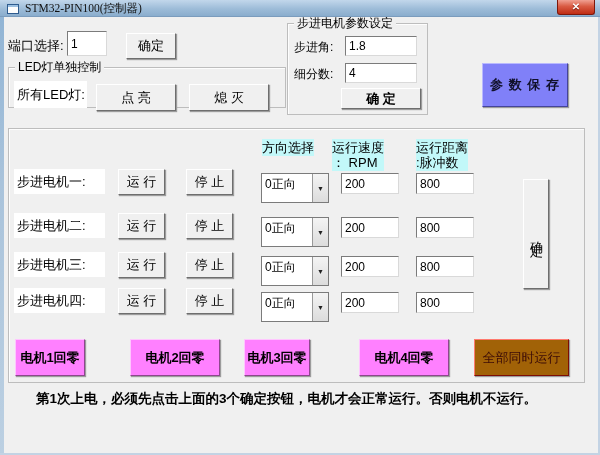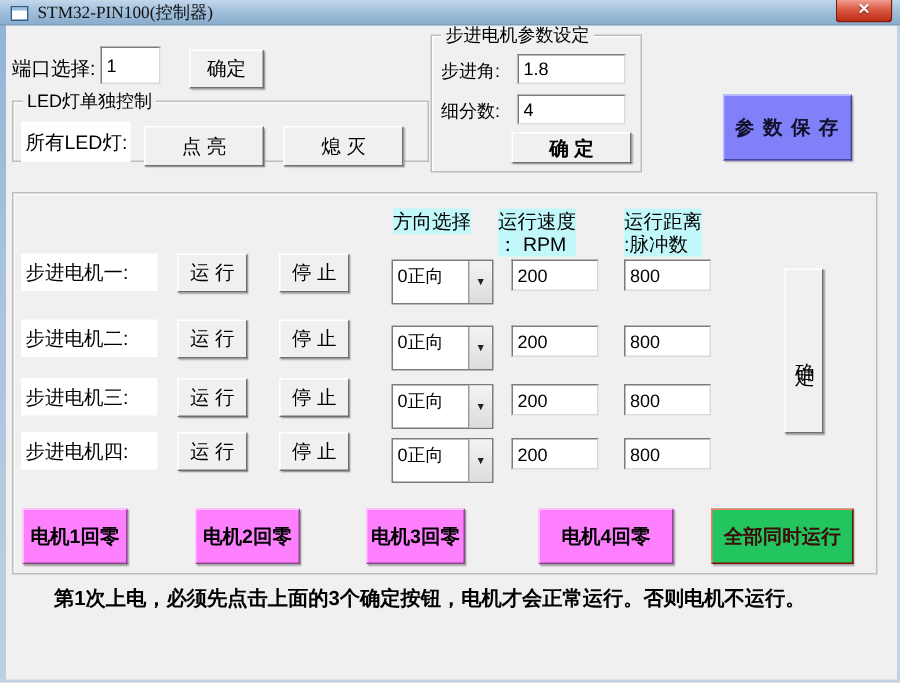--- a/index.html
+++ b/index.html
@@ -83,21 +83,21 @@
   .vbtn {
     writing-mode:vertical-lr; text-orientation:upright;
     letter-spacing:3px; font-size:13px;
   }
 
   .zero-btn {
     background:#ff80ff; font-weight:bold; font-size:13px;
     border-color:#ffc6ff #8d478d #8d478d #ffc6ff;
   }
   .runall-btn {
-    background:#22c55e; color:#3c0c08; font-weight:bold; font-size:13px;
+    background:#a16207; color:#3c0c08; font-weight:normal; font-size:13px;
     border-color:#ff7a6e #7d0d05 #7d0d05 #ff7a6e;
   }
   .save-btn {
     background:#8080f8; color:#10102a; font-weight:bold; font-size:13px;
     border-color:#b9b9ff #44449a #44449a #b9b9ff; letter-spacing:1px;text-align:center;
   }
 
   .note { position:absolute; font-size:13.5px; font-weight:bold; color:#000; white-space:nowrap; }
 </style>
 </head>
@@ -187,21 +187,21 @@
       <span class="combo-btn">
           <span>▼</span>
         </span>
     </div>
     <input class="tb" style="left: 332px; top: 163px; width: 58px; height: 21px;" value="200">
     <input class="tb" style="left: 407px; top: 163px; width: 58px; height: 21px;" value="800">
 
     <button class="btn vbtn" style="left:514px; top:50px; width:26px; height:110px;">确定</button>
 
     <button class="btn zero-btn" style="left:6px;   top:210px; width:70px; height:37px;">电机1回零</button>
-    <button class="btn zero-btn" style="left:121px; top:210px; width:70px; height:37px;">电机2回零</button>
+    <button class="btn zero-btn" style="left:121px; top:210px; width:90px; height:37px;">电机2回零</button>
     <button class="btn zero-btn" style="left:235px; top:210px; width:66px; height:37px;">电机3回零</button>
     <button class="btn zero-btn" style="left:350px; top:210px; width:90px; height:37px;">电机4回零</button>
     <button class="btn runall-btn" style="left:465px; top:210px; width:95px; height:37px;">全部同时运行</button>
   </div>
 
   <span class="note" style="left:36px; top:390px;">第1次上电，必须先点击上面的3个确定按钮，电机才会正常运行。否则电机不运行。</span>
 
 </div>
 
 </body></html>

